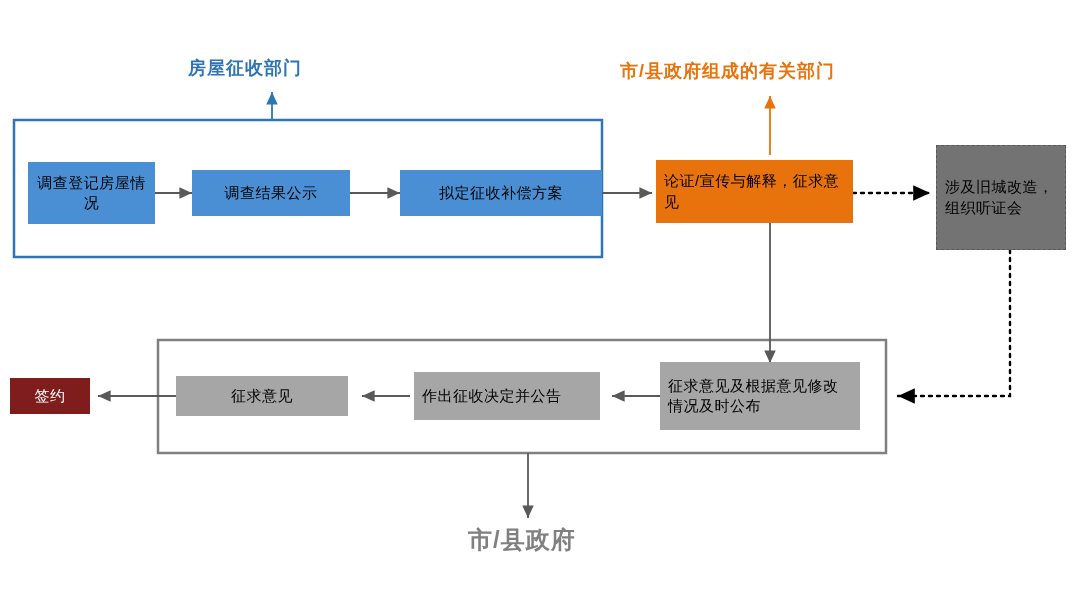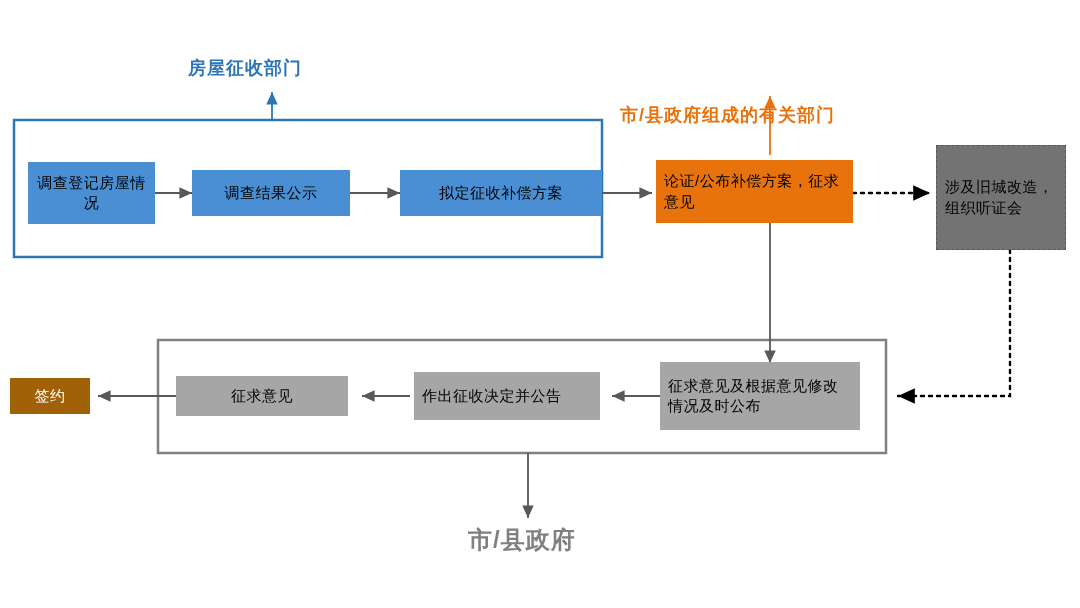--- a/index.html
+++ b/index.html
@@ -41,21 +41,21 @@
   }
   .orange {
     background: #e8730c;
     color: #000;
   }
   .gray {
     background: #a6a6a6;
     color: #000;
   }
   .green {
-    background: #a16207;
+    background: #7f1d1d;
     color: #ffffff;
   }
   .dashbox {
     background: #737373;
     border: 1px dashed #595959;
     color: #000;
   }
   .grouplabel {
     position: absolute;
     font-size: 18px;
@@ -113,31 +113,31 @@
 
     <line x1="660" y1="396" x2="612" y2="396" stroke="#595959" stroke-width="1.8" marker-end="url(#arrow)"></line>
     <line x1="410" y1="396" x2="362" y2="396" stroke="#595959" stroke-width="1.8" marker-end="url(#arrow)"></line>
     <line x1="176" y1="396" x2="98" y2="396" stroke="#595959" stroke-width="1.8" marker-end="url(#arrow)"></line>
 
     <line x1="528" y1="453" x2="528" y2="518" stroke="#595959" stroke-width="1.8" marker-end="url(#arrow)"></line>
   </svg>
 
   <div class="grouplabel label-blue" style="left:188px; top:56px;">房屋征收部门</div>
 
-  <div class="grouplabel label-orange" style="left:620px; top:59px;margin-top:44px;">市/县政府组成的有关部门</div>
+  <div class="grouplabel label-orange" style="left:620px; top:59px;">市/县政府组成的有关部门</div>
 
   <div class="grouplabel label-gray" style="left:468px; top:524px; font-size:24px;">市/县政府</div>
 
   <div class="node blue center" style="left:28px; top:162px; width:127px; height:62px;">调查登记房屋情况</div>
 
   <div class="node blue center" style="left:192px; top:170px; width:158px; height:46px;">调查结果公示</div>
 
   <div class="node blue center" style="left:400px; top:170px; width:202px; height:46px;">拟定征收补偿方案</div>
 
-  <div class="node orange" style="left:656px; top:160px; width:197px; height:63px;">论证/公布补偿方案，征求意见</div>
+  <div class="node orange" style="left:656px; top:160px; width:197px; height:63px;">论证/宣传与解释，征求意见</div>
 
   <div class="node dashbox" style="left:936px; top:145px; width:130px; height:105px;">涉及旧城改造，组织听证会</div>
 
   <div class="node gray" style="left:660px; top:362px; width:200px; height:68px;">征求意见及根据意见修改情况及时公布</div>
 
   <div class="node gray" style="left:414px; top:372px; width:186px; height:48px;">作出征收决定并公告</div>
 
   <div class="node gray center" style="left:176px; top:376px; width:172px; height:40px;">征求意见</div>
 
   <div class="node green center" style="left:10px; top:378px; width:80px; height:36px;">签约</div>

